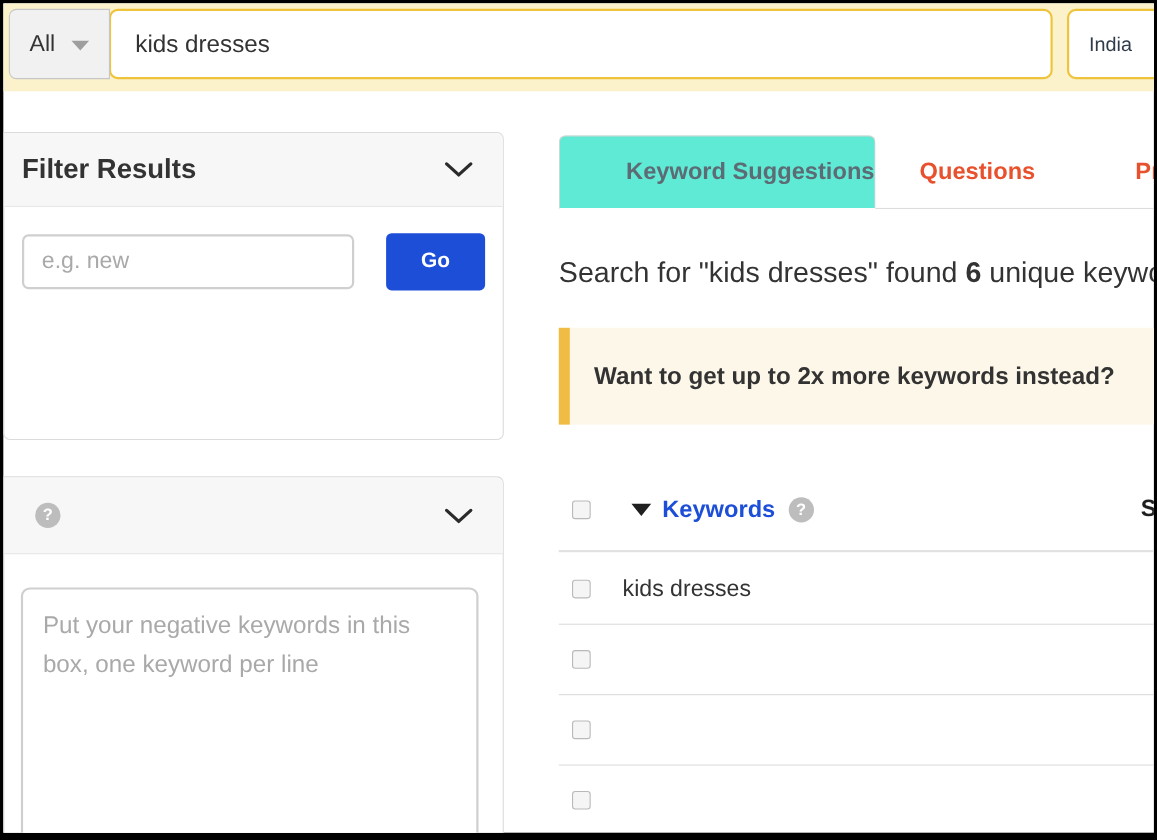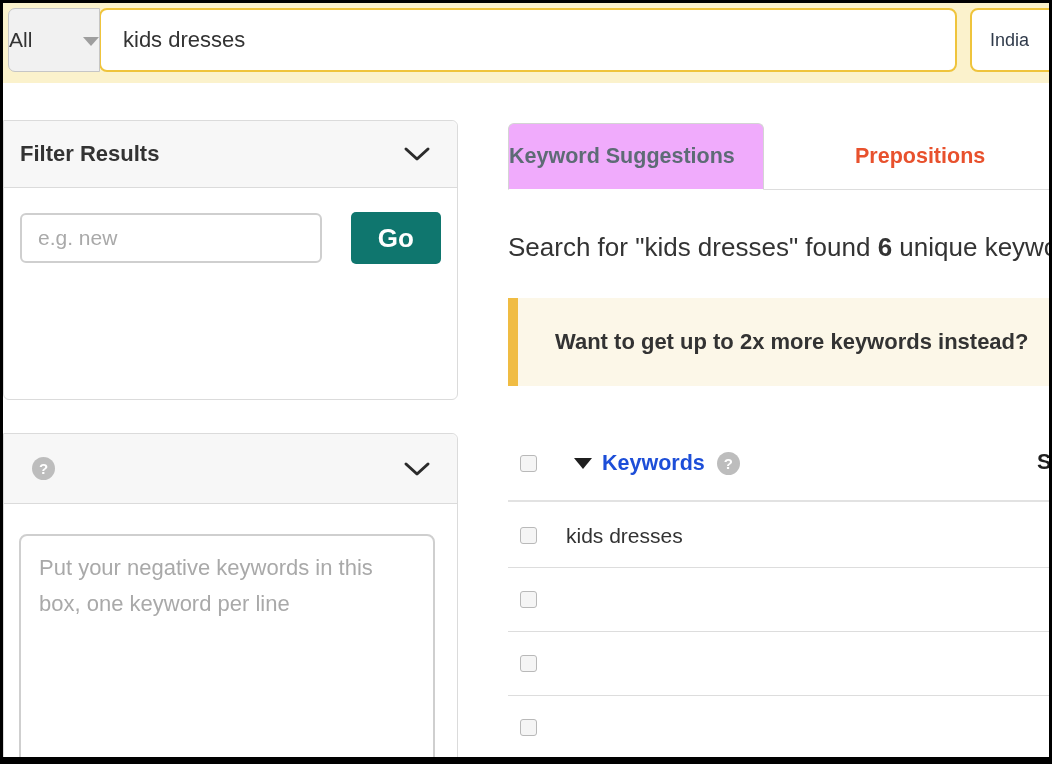--- a/index.html
+++ b/index.html
@@ -7,21 +7,21 @@
   body { font-family:"Liberation Sans","DejaVu Sans",sans-serif; }
   .page {
     position:absolute; left:3px; top:3px; width:1046px; height:754px;
     background:#fff; overflow:hidden;
   }
   
   .topbar { position:absolute; left:0; top:0; width:1046px; height:80px; background:#FBF2CC; }
   .all-btn {
     position:absolute; left:5px; top:5px; width:92px; height:64px;
     background:#F1F1F1; border:1px solid #C6C6C6; border-radius:7px 0 0 7px;
-    display:flex; align-items:center; justify-content:space-between; z-index:2; cursor:pointer;
+    display:flex; align-items:center; justify-content:center; z-index:2; cursor:pointer;
   }
   .all-btn .label { font-size:21px; color:#333; }
   .caret-down {
     width:0; height:0; border-left:8px solid transparent; border-right:8px solid transparent;
     border-top:9px solid #9E9E9E; margin-left:15px; margin-top:3px;
   }
   .query-input {
     position:absolute; left:96px; top:5px; width:858px; height:64px;
     background:#fff; border:2px solid #EFC43C; border-radius:8px;
     font-size:22px; color:#333; padding:0 0 0 22px; outline:none;
@@ -36,82 +36,82 @@
   
   .panel {
     position:absolute; left:0; width:455px; background:#fff;
     border:1px solid #DBDBDB; border-radius:0 6px 6px 6px;
   }
   .panel-header {
     height:67px; background:#F7F7F7; border-bottom:1px solid #DBDBDB;
     border-radius:0 6px 0 0;
     display:flex; align-items:center; padding:0 26px 0 16px; cursor:pointer;
   }
-  .panel-title { font-size:22px; font-weight:bold; color:#333; }
+  .panel-title { font-size:25px; font-weight:bold; color:#333; }
   .panel-header .spacer { flex:1; }
   .chev { width:28px; height:18px; }
   #panel-filter { top:117px; height:280px; }
   #panel-negative { top:430px; height:400px; border-radius:0 6px 0 0; }
   .panel-body { padding:0 16px; }
   .find-heading {
     margin-top:24px; width:372px;
     font-size:21.5px; font-weight:bold; color:#333; line-height:37px;
   }
   .find-row { margin-top:24px; display:flex; align-items:center;gap:11px; }
   .find-input {
     width:304px; height:50px; border:2px solid #CFCFCF; border-radius:6px;
     font-size:21px; color:#333; padding-left:16px; outline:none;
     font-family:"Liberation Sans","DejaVu Sans",sans-serif;
   }
   .find-input::placeholder, .neg-textarea::placeholder { color:#A9A9A9; opacity:1; }
   .go-btn {
-    width:91px; height:52px; margin-left:18px; background:#0f766e; border:none;
-    border-radius:5px; color:#fff; font-size:26px; font-weight:bold; cursor:pointer;
+    width:91px; height:52px; margin-left:18px; background:#1d4ed8; border:none;
+    border-radius:5px; color:#fff; font-size:19px; font-weight:bold; cursor:pointer;
     font-family:"Liberation Sans","DejaVu Sans",sans-serif;
   }
   .help-icon {
     width:23px; height:23px; border-radius:50%; background:#BDBDBD; color:#fff;
     font-size:15px; font-weight:bold; text-align:center; line-height:23px;
     margin-left:12px; flex:0 0 auto;
   }
   .neg-textarea {
     margin:30px 0 0 15px; width:416px; height:280px; resize:none;
     border:2px solid #CFCFCF; border-radius:8px; padding:14px 18px;
     font-size:22px; line-height:36px; color:#333; outline:none;
     font-family:"Liberation Sans","DejaVu Sans",sans-serif;
   }
   
   .tabbar {
     position:absolute; left:505px; top:120px; width:720px; height:67px;
     display:flex; align-items:stretch; border-bottom:1px solid #DDDDDD;
   }
   .tab-active {
-    width:256px; background:#f0abfc; border:1px solid #D4D4D4; border-bottom:1px solid #fff;
+    width:288px; background:#5eead4; border:1px solid #D4D4D4; border-bottom:1px solid #fff;
     margin-bottom:-1px; border-radius:6px 6px 0 0;
-    display:flex; align-items:center; justify-content:flex-start; cursor:pointer;
+    display:flex; align-items:center; justify-content:flex-end; cursor:pointer;
   }
   .tab-active .label { font-size:21.5px; font-weight:bold; color:#5D6B75; }
   .tab-link {
     display:flex; align-items:center; cursor:pointer;
     font-size:21.5px; font-weight:bold; color:#E8512D; white-space:nowrap;
   }
   #tab-questions { margin-left:40px; }
   #tab-prepositions { margin-left:91px; }
   .found-line {
     position:absolute; left:505px; top:229px; width:700px;
     font-size:26px; color:#333; white-space:nowrap;
   }
   .found-line b { font-weight:bold; }
   .banner {
     position:absolute; left:505px; top:295px; width:720px; height:88px;
     background:#FCF7E8; border-left:10px solid #F0BC43;
     display:flex; align-items:center;
   }
   .banner .text {
-    padding-left:37px; font-size:22px; font-weight:bold; color:#333; white-space:nowrap;
+    padding-left:22px; font-size:22px; font-weight:bold; color:#333; white-space:nowrap;
   }
   .thead {
     position:absolute; left:505px; top:423px; width:720px; height:76px;
     border-bottom:2px solid #E2E2E2; display:flex; align-items:center;
   }
   .checkbox {
     width:17px; height:17px; background:#F5F5F5; border:1px solid #B9B9B9;
     border-radius:3px; flex:0 0 auto; cursor:pointer;
   }
   .thead .checkbox { margin-left:12px; }
@@ -173,20 +173,21 @@
         <polyline points="3,4 14,14 25,4" fill="none" stroke="#2b2b2b" stroke-width="3" stroke-linecap="round" stroke-linejoin="round"></polyline>
       </svg>
     </div>
     <textarea class="neg-textarea" placeholder="Put your negative keywords in this box, one keyword per line" style=""></textarea>
   </div>
 
   <div class="tabbar">
     <div class="tab-active">
       <span class="label">Keyword Suggestions</span>
     </div>
+    <div class="tab-link" id="tab-questions">Questions</div>
     <div class="tab-link" id="tab-prepositions">Prepositions</div>
   </div>
 
   <div class="found-line"><span>Search for "kids dresses" found </span><b>6</b><span> unique keywords</span></div>
 
   <div class="banner">
     <span class="text">Want to get up to 2x more keywords instead?</span>
   </div>
 
   <div class="thead">

